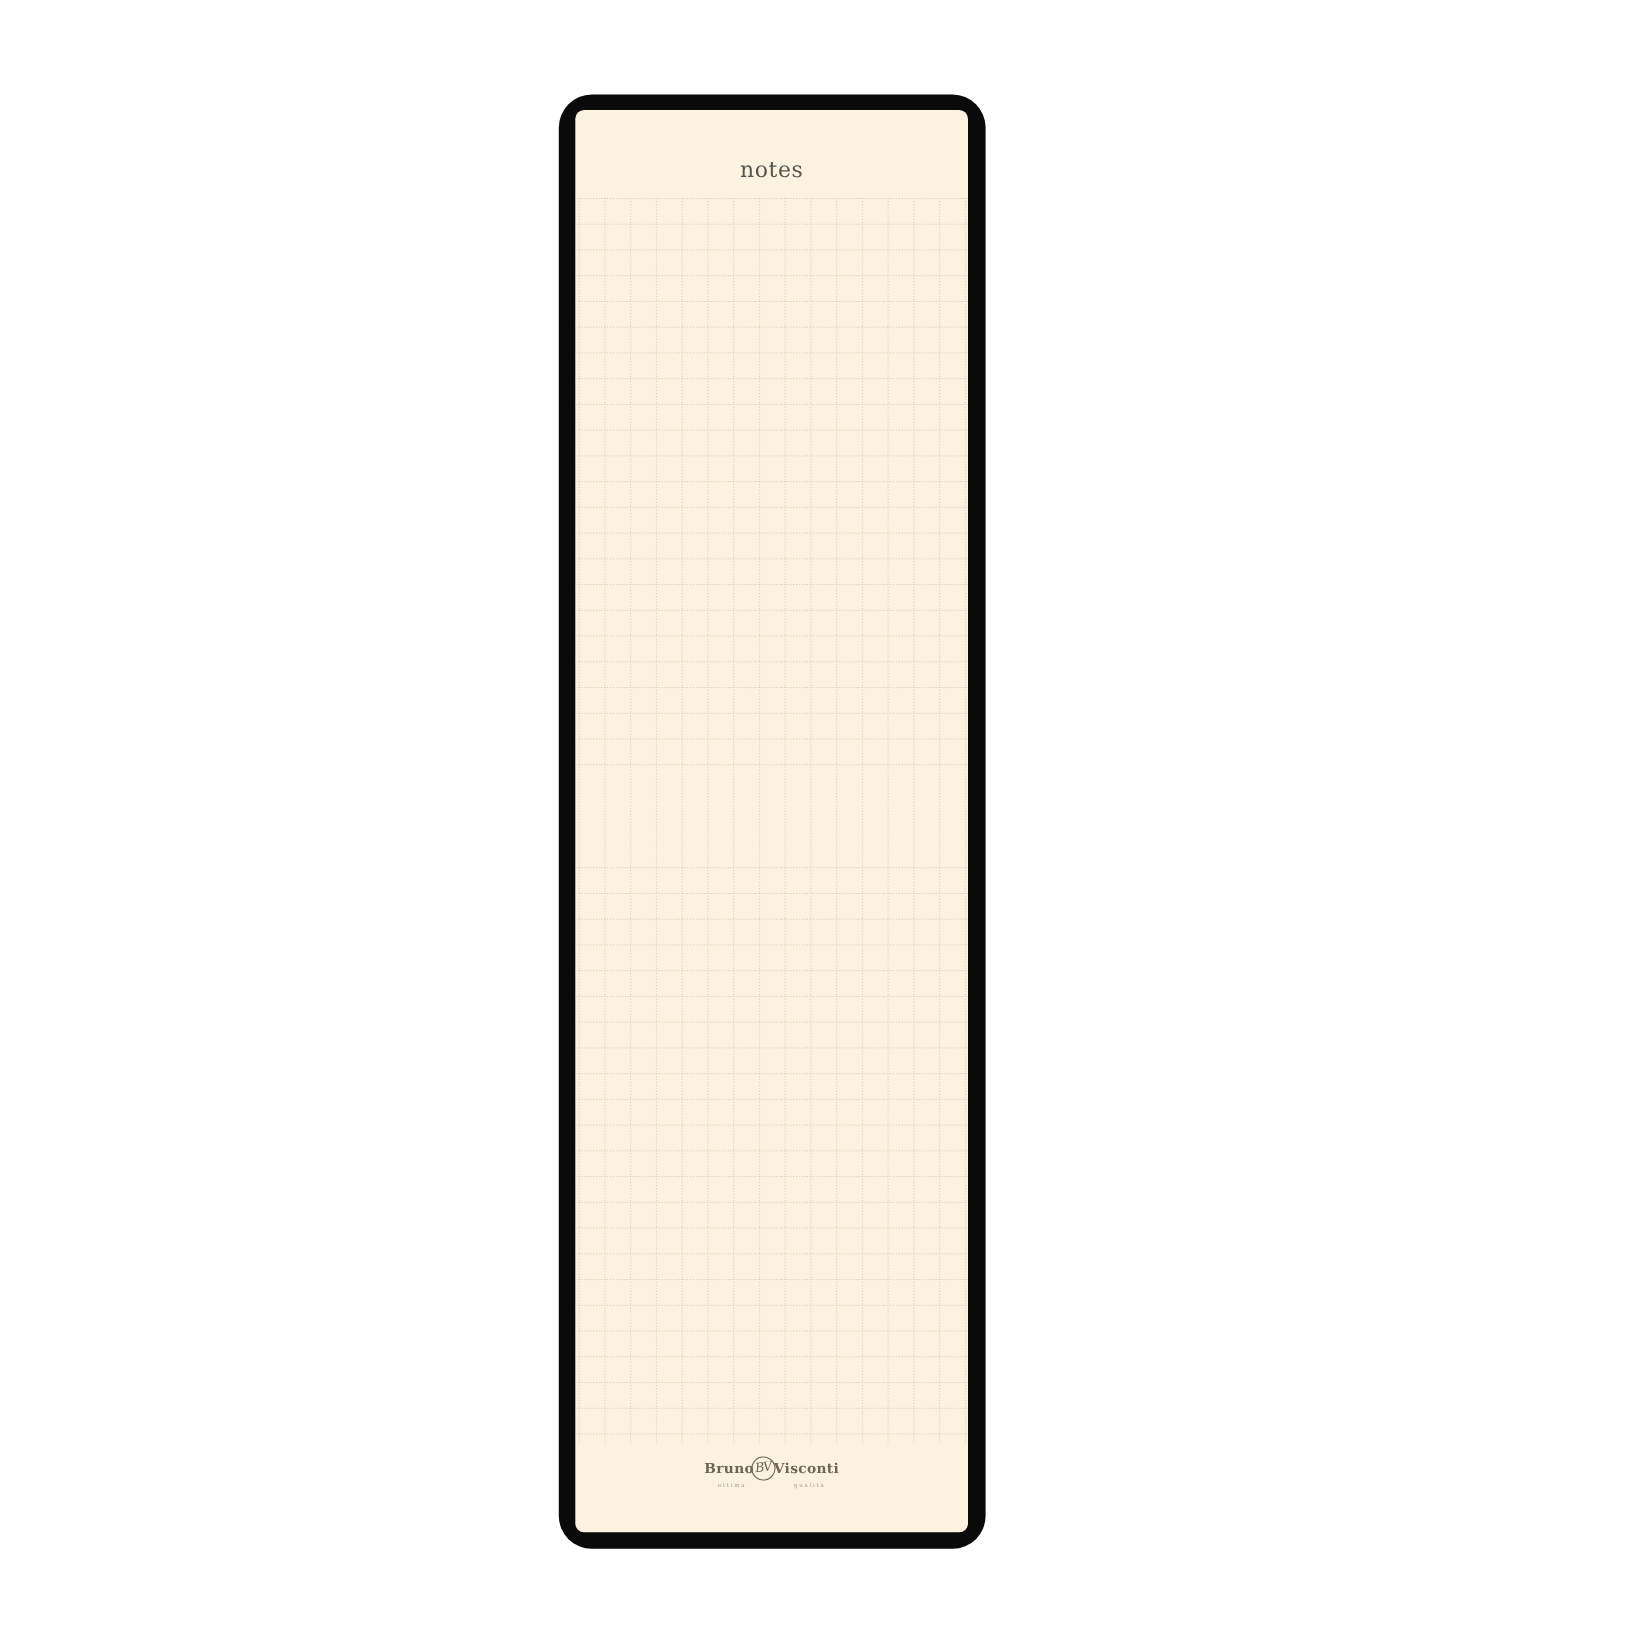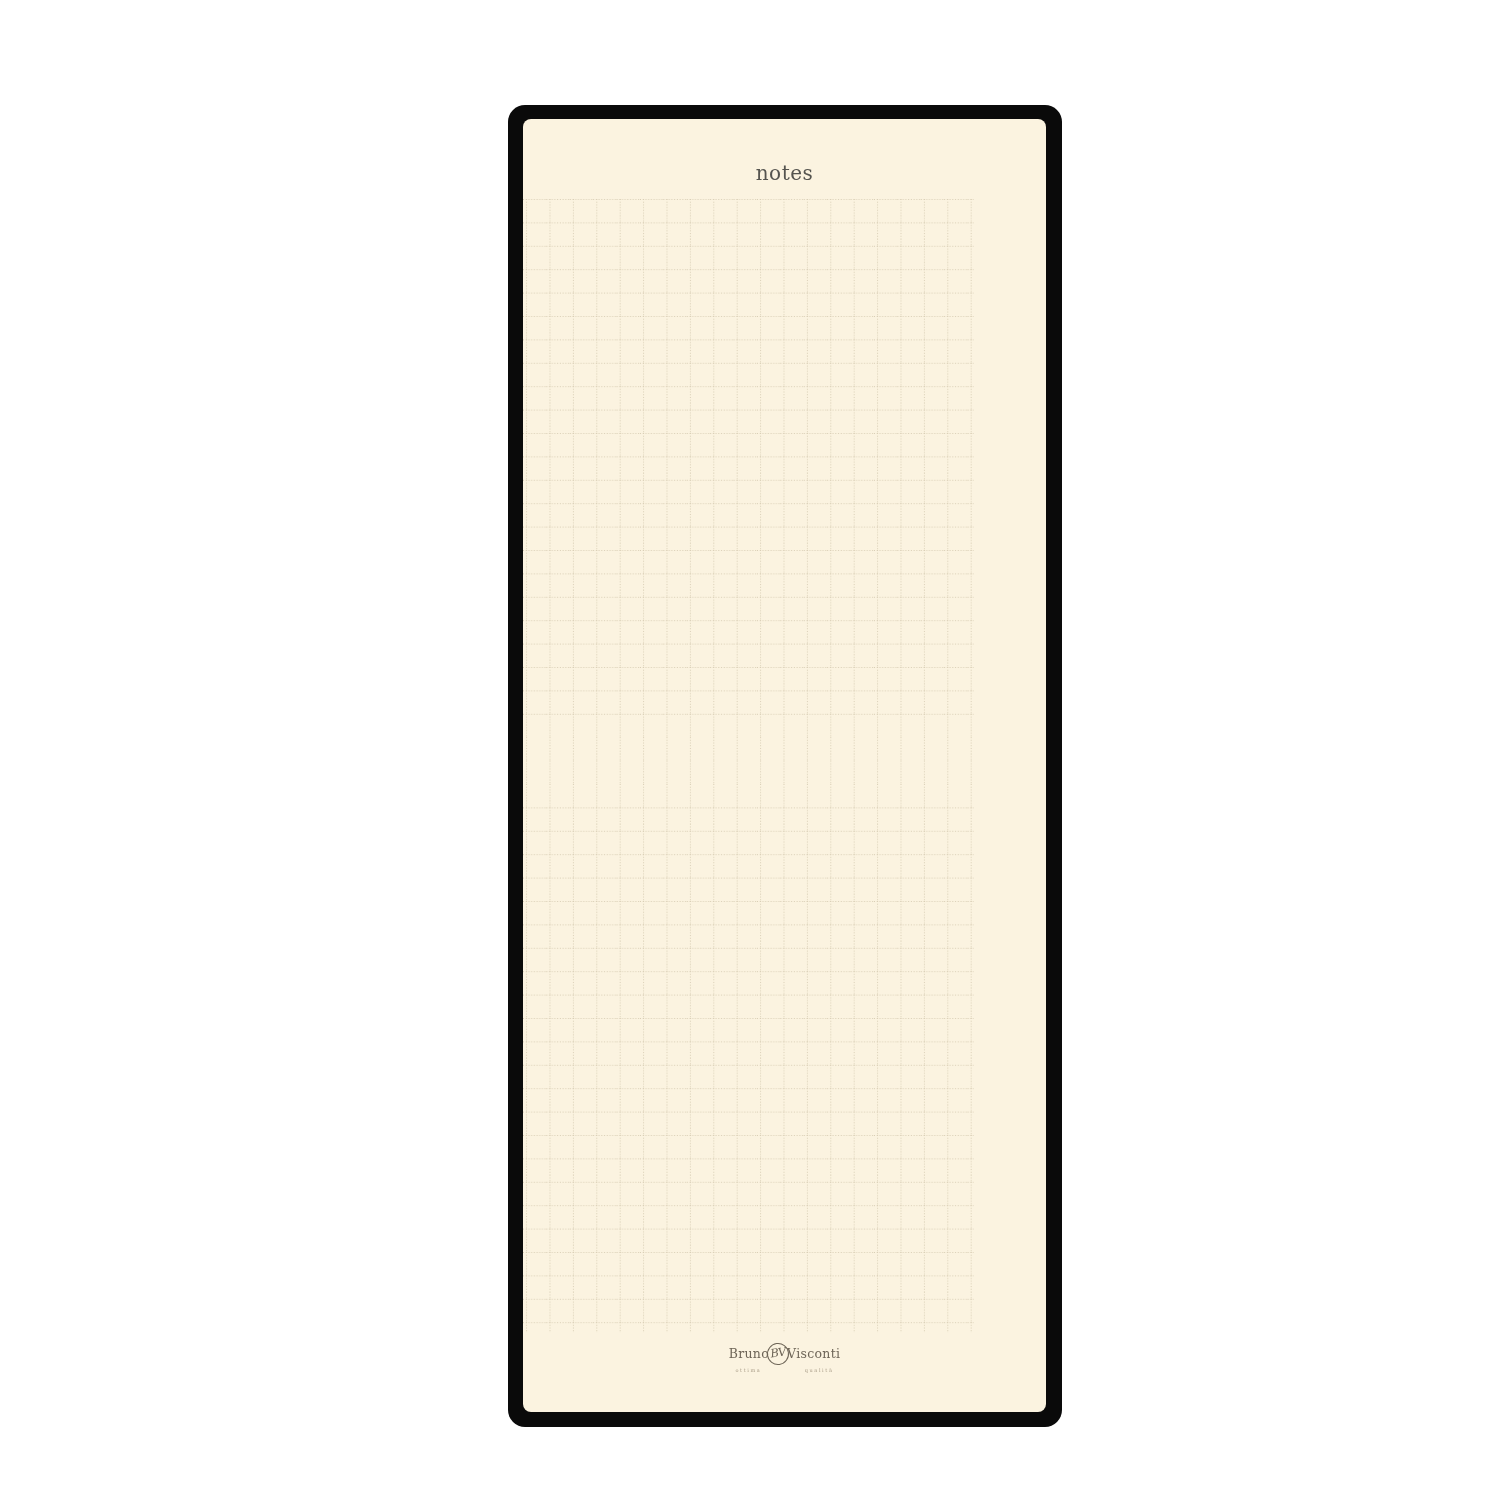--- a/index.html
+++ b/index.html
@@ -9,25 +9,25 @@
     height: 1500px;
     background: #ffffff;
     font-family: "DejaVu Serif", serif;
     position: relative;
     overflow: hidden;
   }
 
   .notepad {
     position: absolute;
     left: 508px;
-    top: 105px;
-    width: 554px;
+    top: 86px;
+    width: 388px;
     height: 1322px;
     background: #0a0a0a;
-    border-radius: 17px;
+    border-radius: 30px;
   }
 
   .paper {
     position: absolute;
     left: 15px;
     top: 14px;
     right: 16px;
     bottom: 15px;
     background: #fbf3e0;
     border-radius: 8px;
@@ -65,20 +65,21 @@
   .brand-row {
     display: flex;
     align-items: center;
     color: #6e6557;
     font-size: 12.5px;
     line-height: 1;
   }
 
   .brand-row .word {
     letter-spacing: 0.3px;
+    font-weight: bold;
   }
 
   .monogram {
     width: 22px;
     height: 22px;
     border: 1px solid #6e6557;
     border-radius: 50%;
     display: flex;
     align-items: center;
     justify-content: center;

